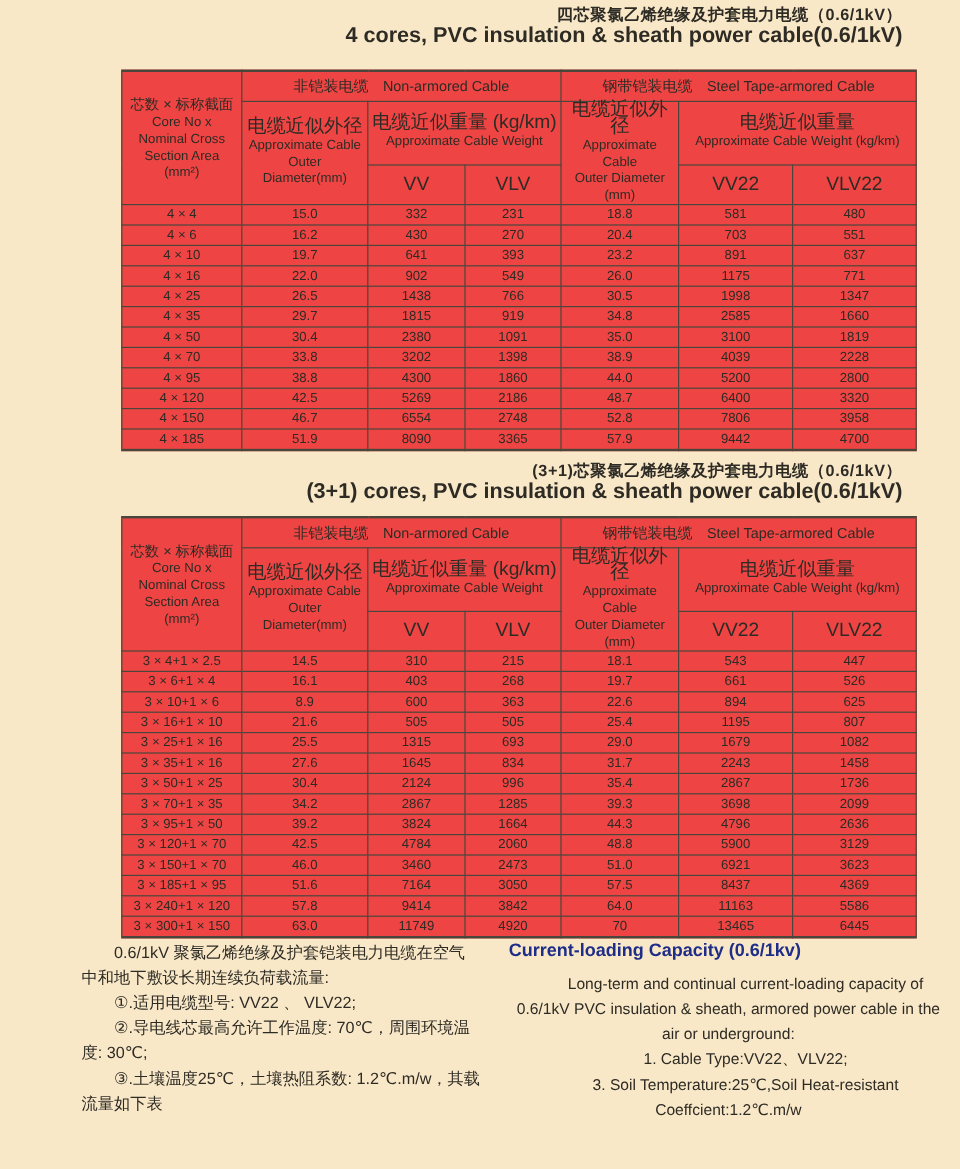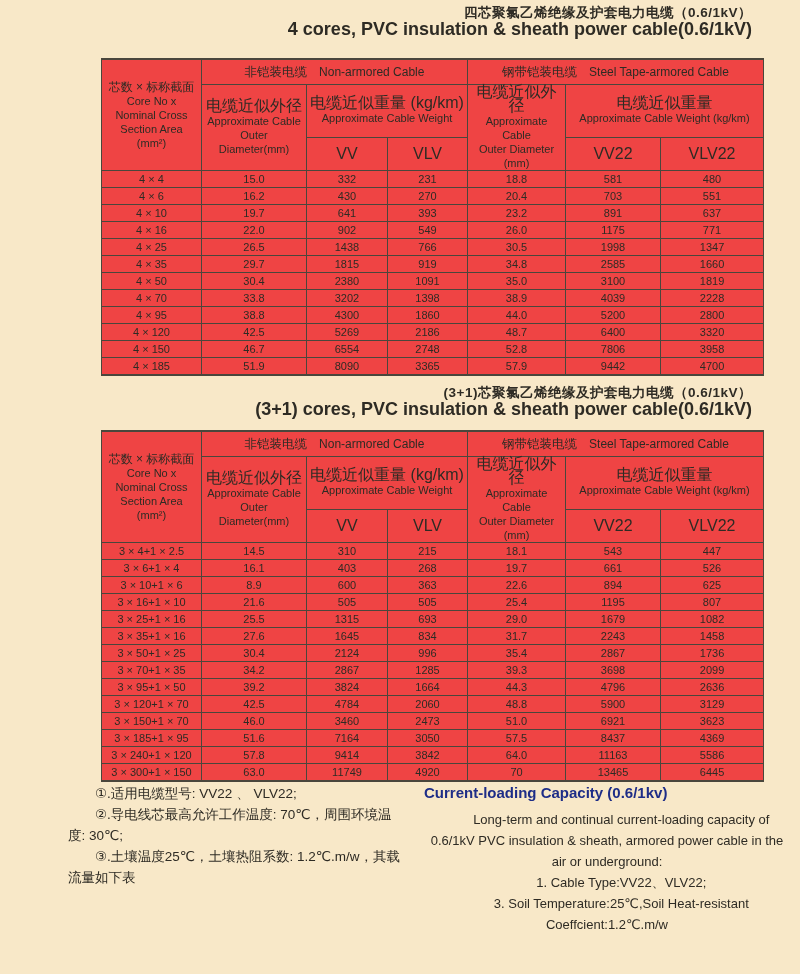--- a/index.html
+++ b/index.html
@@ -380,20 +380,21 @@
           <td>4920</td>
           <td>70</td>
           <td>13465</td>
           <td>6445</td>
         </tr>
       </tbody>
   </table>
 
   <div class="notes">
     <div class="notes-col-zh">
+      <p>0.6/1kV 聚氯乙烯绝缘及护套铠装电力电缆在空气中和地下敷设长期连续负荷载流量:</p>
       <p>①.适用电缆型号: VV22 、 VLV22;</p>
       <p>②.导电线芯最高允许工作温度: 70℃，周围环境温度: 30℃;</p>
       <p>③.土壤温度25℃，土壤热阻系数: 1.2℃.m/w，其载流量如下表</p>
     </div>
     <div class="notes-col-en">
       <div class="notes-heading en">Current-loading Capacity (0.6/1kv)</div>
       <p>Long-term and continual current-loading  capacity of 0.6/1kV PVC insulation &amp; sheath, armored power cable in the air or underground:</p>
       <p>1.  Cable Type:VV22、VLV22;</p>
       <p>3.  Soil Temperature:25℃,Soil Heat-resistant Coeffcient:1.2℃.m/w</p>
     </div>

